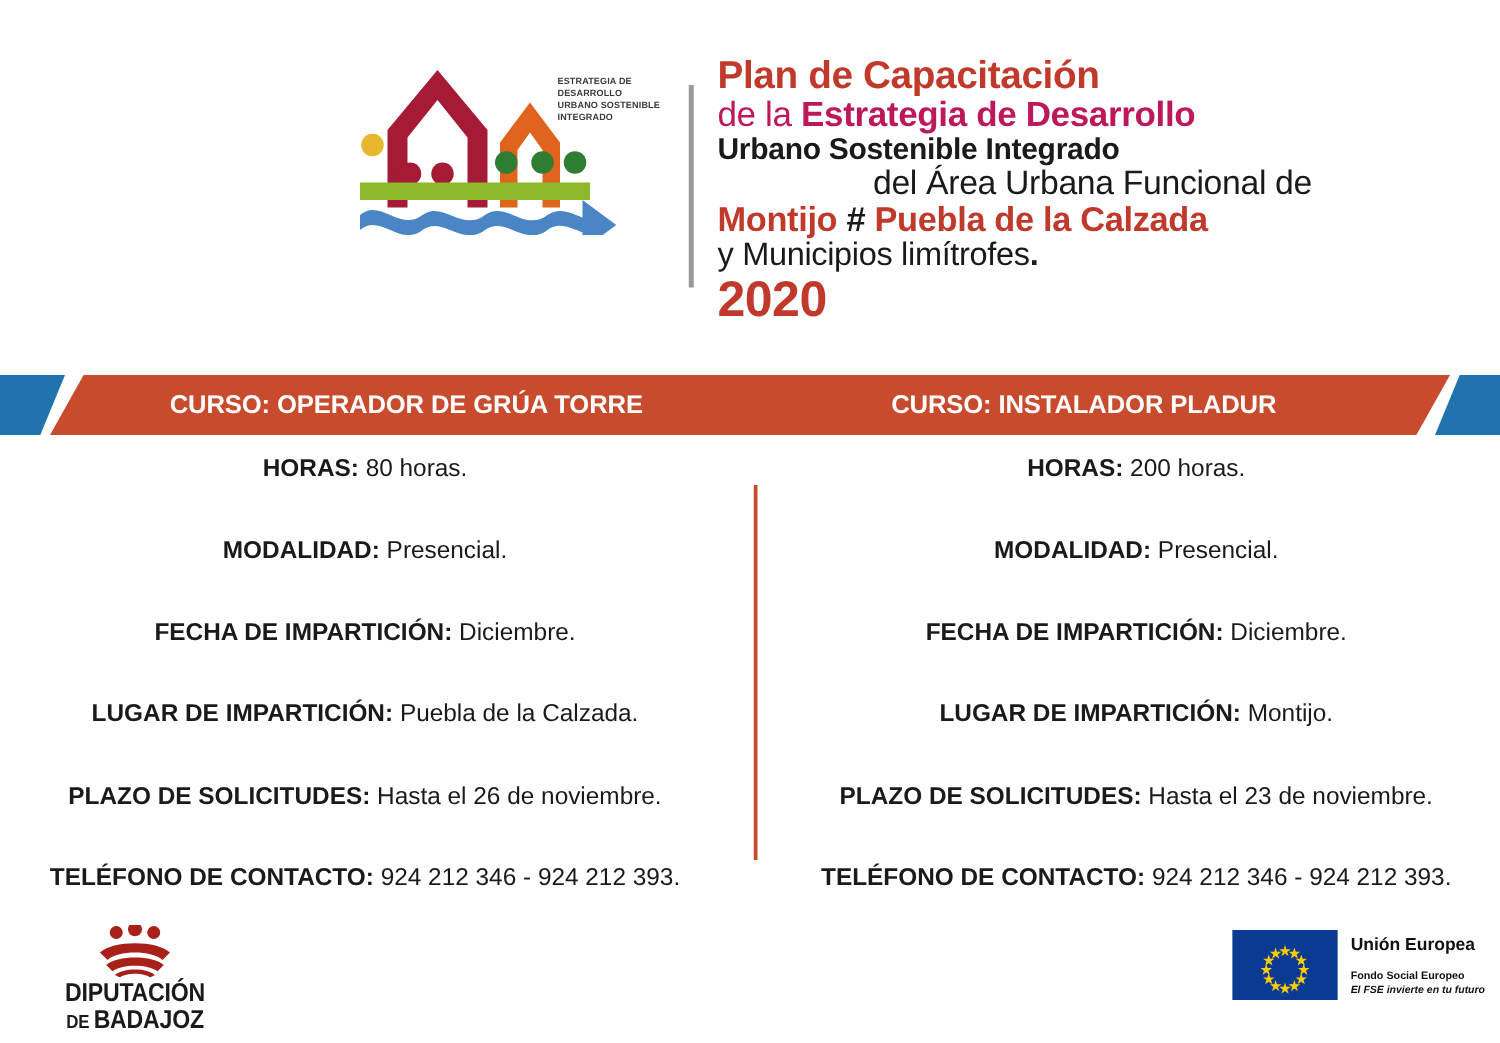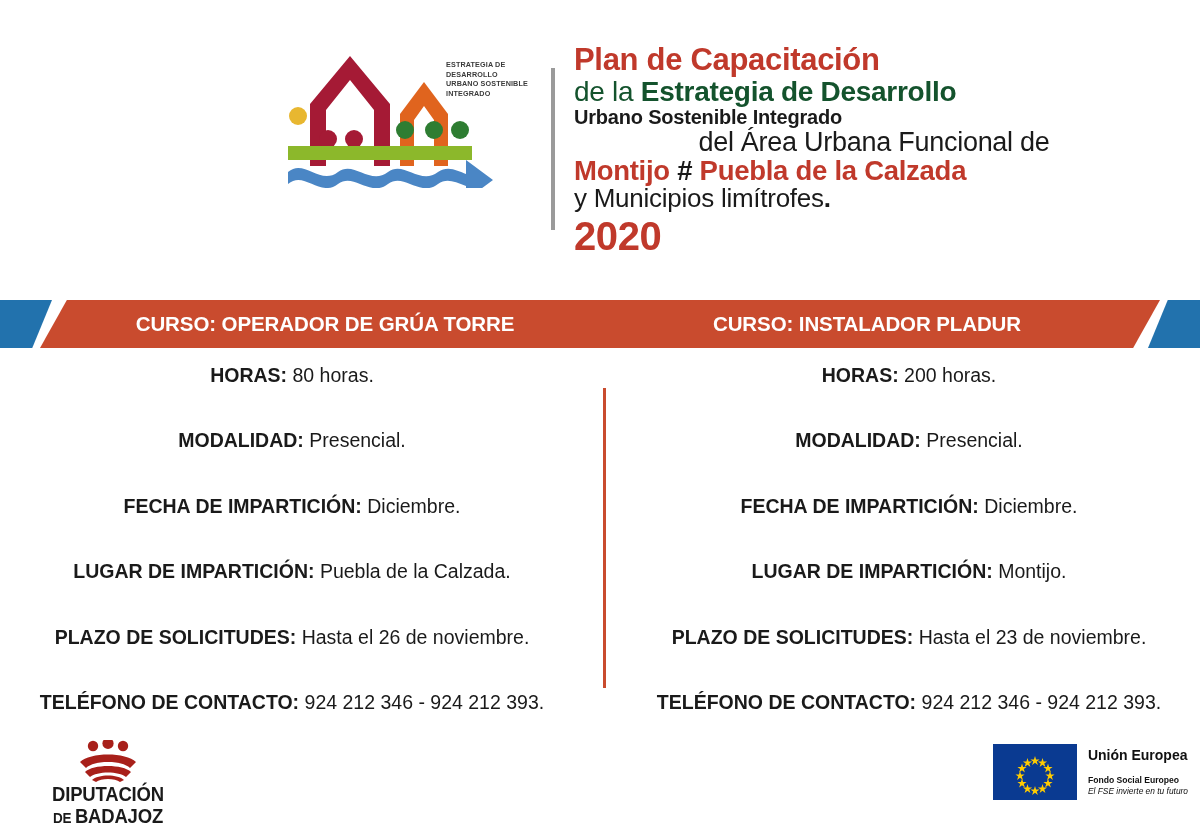--- a/index.html
+++ b/index.html
@@ -98,22 +98,22 @@
     top: 44px;
     width: 600px;
   }
   .ht-line {
     font-weight: 700;
     line-height: 1.06;
     letter-spacing: -0.01em;
     white-space: nowrap;
   }
   .ht-1 { font-size: 31px; color: #C0392B; }
-  .ht-2 { font-size: 28px; color: #14532d; }
-  .ht-3 { font-size: 20px; color: #1a1a1a; }
+  .ht-2 { font-size: 28px; color: #be185d; }
+  .ht-3 { font-size: 24px; color: #1a1a1a; }
   .ht-4 { font-size: 27px; color: #1a1a1a; font-weight: 400; text-align: center; }
   .ht-5 { font-size: 27.5px; color: #C0392B; }
   .ht-6 { font-size: 26px; color: #1a1a1a; font-weight: 400; }
   .ht-7 { font-size: 40px; color: #C0392B; letter-spacing: -0.01em; margin-top: 2px;}
   .ht-2 .light, .ht-4 .light { font-weight: 400; }
   .ht-6 .dot { font-weight: 700; }
 
   
   .banner {
     position: absolute;
@@ -236,21 +236,21 @@
   .eu-flag {
     position: relative;
     width: 84px;
     height: 56px;
     background: #0A3A91;
     flex: 0 0 auto;
   }
   .eu-text { }
   .eu-t1 { font-size: 14px; font-weight: 700; color: #111; line-height: 1.1; margin-bottom: 12px; }
   .eu-t2 { font-size: 8.6px; font-weight: 700; color: #111; line-height: 1.2; }
-  .eu-t3 { font-size: 8.4px; font-style: italic; color: #111; line-height: 1.25; margin-top: 0; }
+  .eu-t3 { font-size: 8.4px; font-style: italic; color: #111; line-height: 1.25; margin-top: 0; font-weight: bold; }
 </style>
 </head>
 <body>
 
 <div class="header">
 
   <div class="logo-block">
 
     <div class="logo-mark">
       <svg width="230" height="150" viewBox="0 0 230 150">

